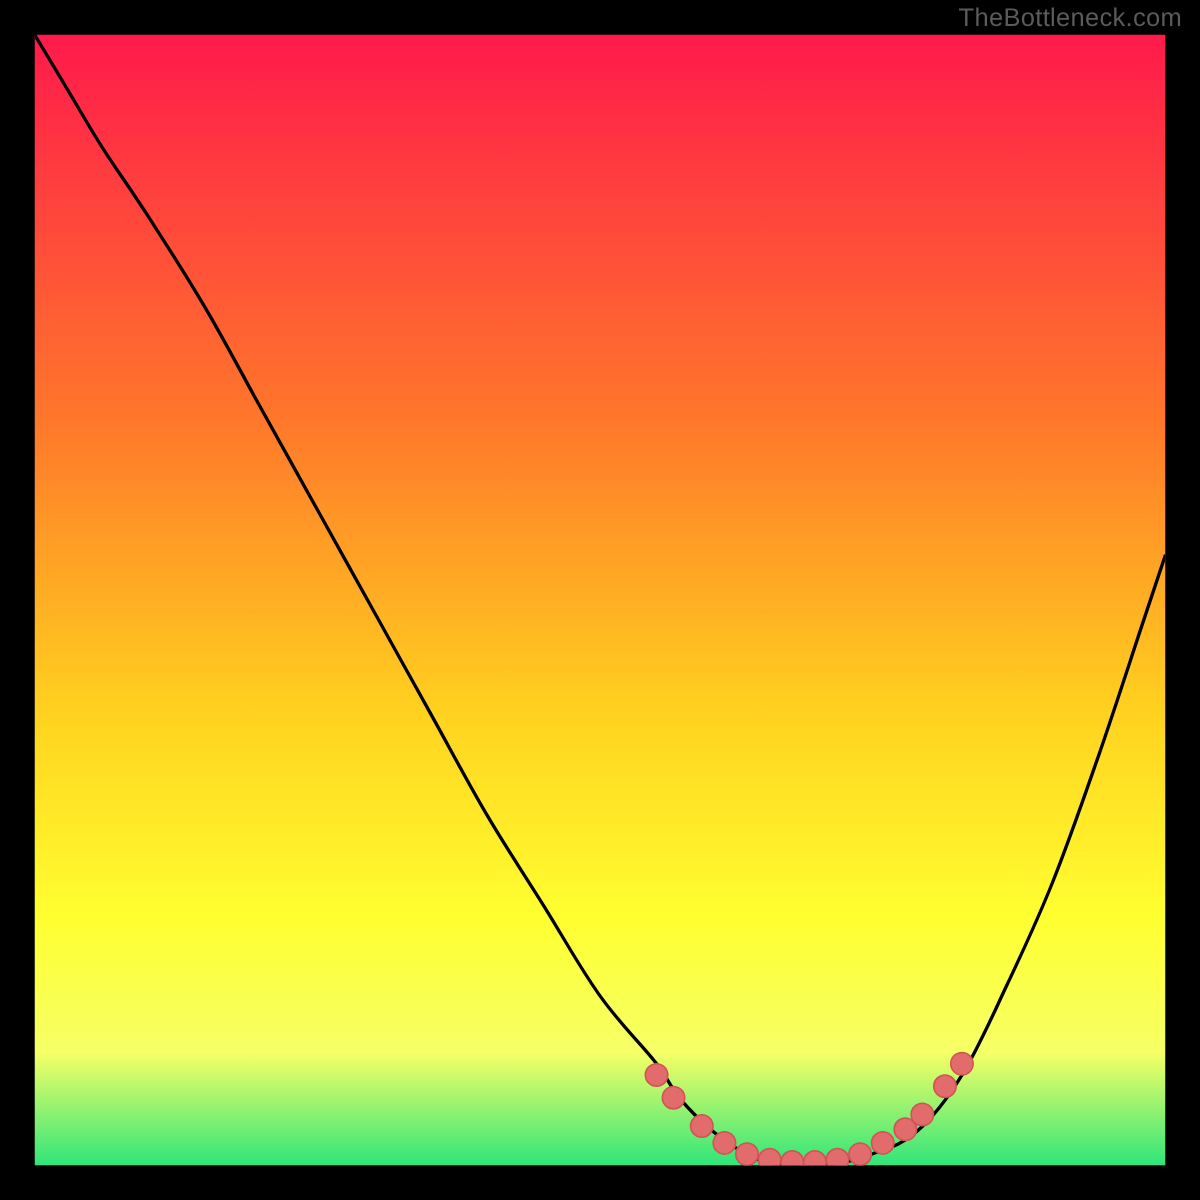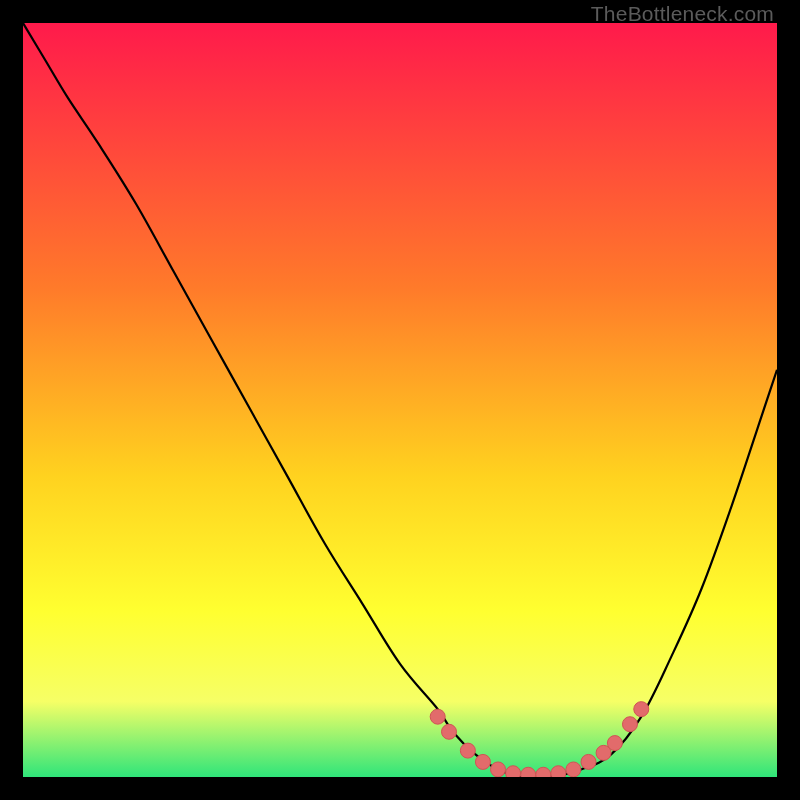--- a/index.html
+++ b/index.html
@@ -22,22 +22,22 @@
   .plot-area {
     position: absolute;
     left: 0;
     top: 0;
     width: 754px;
     height: 754px;
   }
   .watermark {
     position: absolute;
     top: 2px;
-    right: 26px;
-    font-size: 21px;
+    right: 12px;
+    font-size: 17px;
     font-weight: 500;
     color: #5b5b5b;
     letter-spacing: 0.2px;
   }
 </style>
 </head>
 <body>
 
 <div class="watermark">TheBottleneck.com</div>
 

